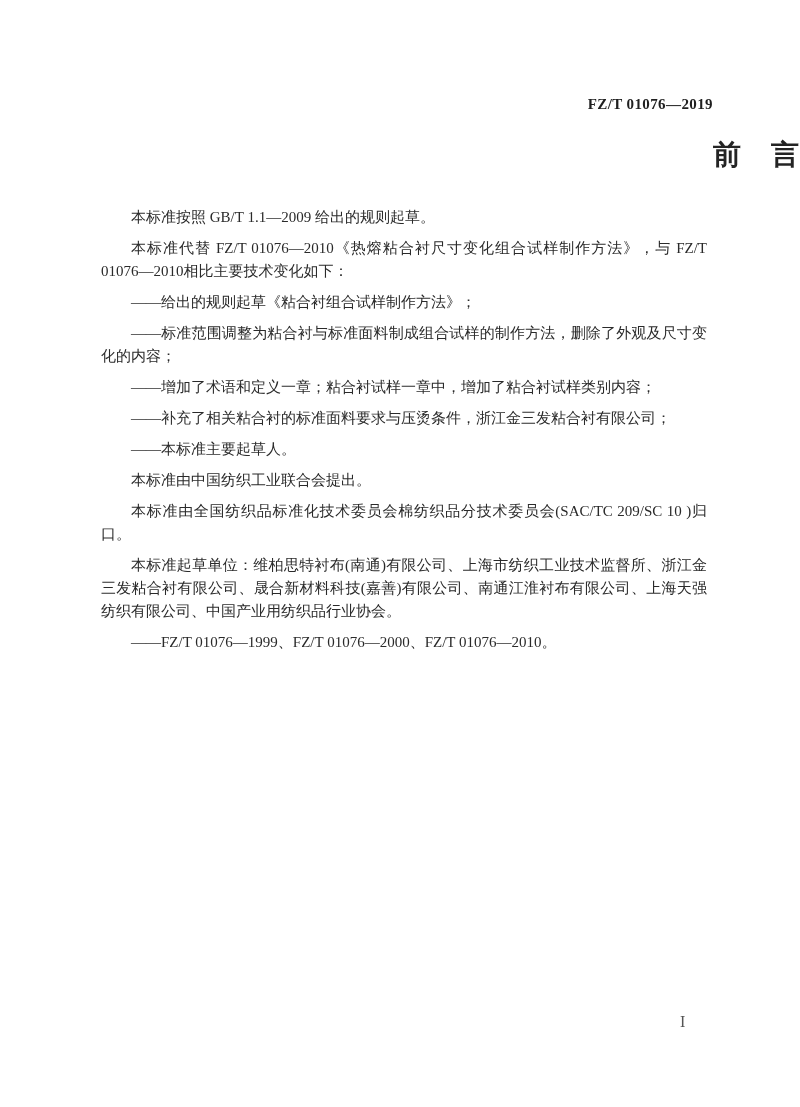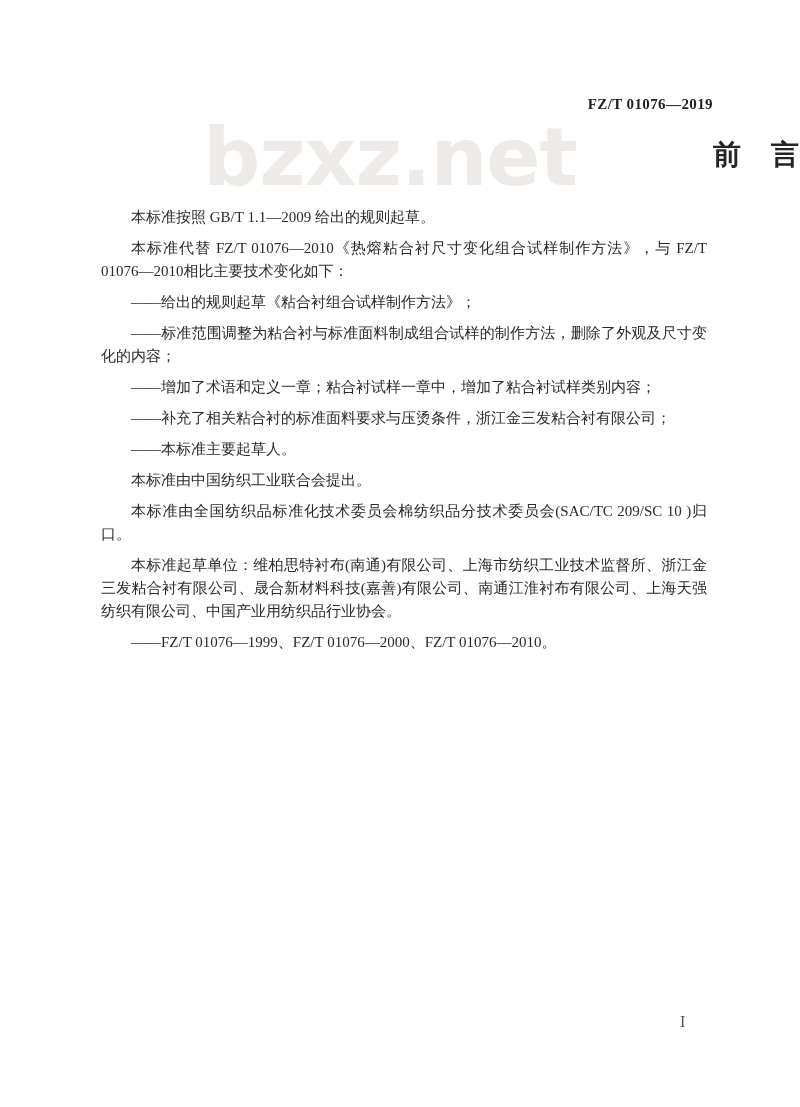--- a/index.html
+++ b/index.html
@@ -78,21 +78,20 @@
     z-index: 1;
   }
 </style>
 </head>
 <body>
 
 <div class="page">
 
   <div class="header-code">FZ/T 01076—2019</div>
 
-  <div class="watermark" style="color: rgb(238, 234, 231);">bzxz.net</div>
 
   <h1 class="doc-title">前　言</h1>
 
   <div class="body-text">
       <p class="para">本标准按照 GB/T 1.1—2009 给出的规则起草。</p>
       <p class="para">本标准代替 FZ/T 01076—2010《热熔粘合衬尺寸变化组合试样制作方法》，与 FZ/T 01076—2010相比主要技术变化如下：</p>
       <p class="para">——给出的规则起草《粘合衬组合试样制作方法》；</p>
       <p class="para">——标准范围调整为粘合衬与标准面料制成组合试样的制作方法，删除了外观及尺寸变化的内容；</p>
       <p class="para">——增加了术语和定义一章；粘合衬试样一章中，增加了粘合衬试样类别内容；</p>
       <p class="para">——补充了相关粘合衬的标准面料要求与压烫条件，浙江金三发粘合衬有限公司；</p>

